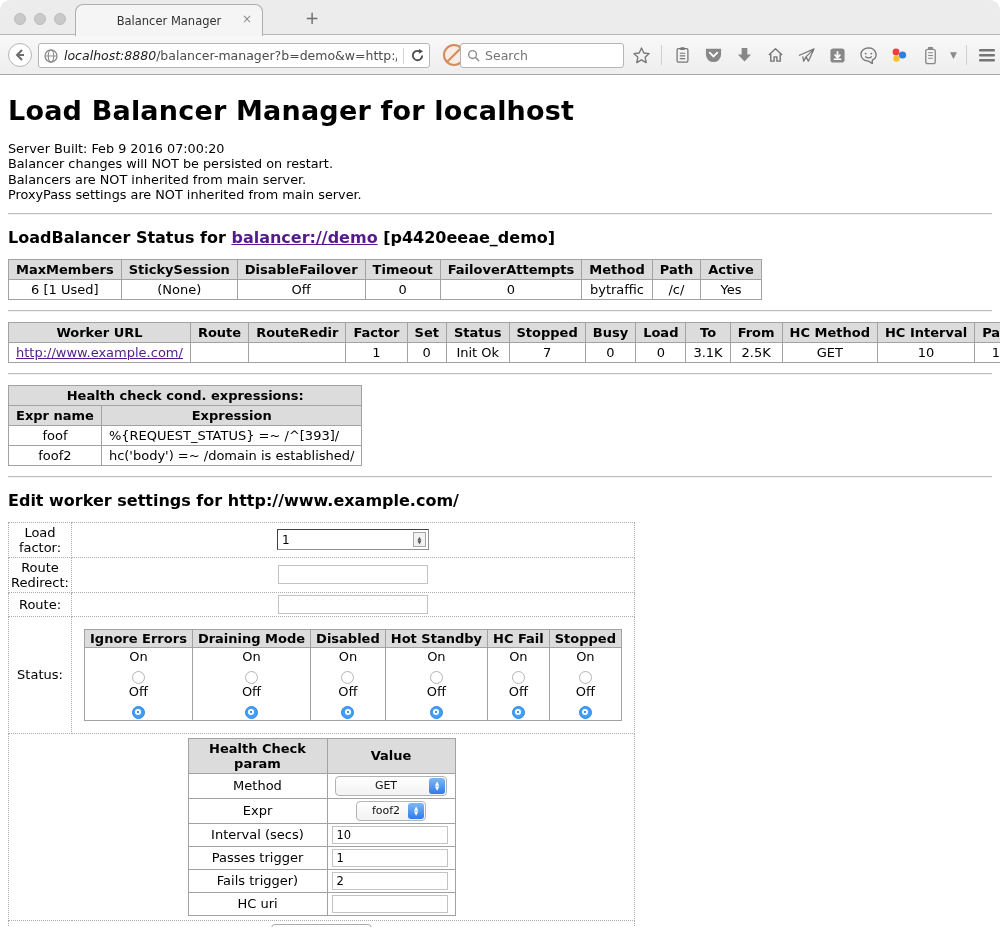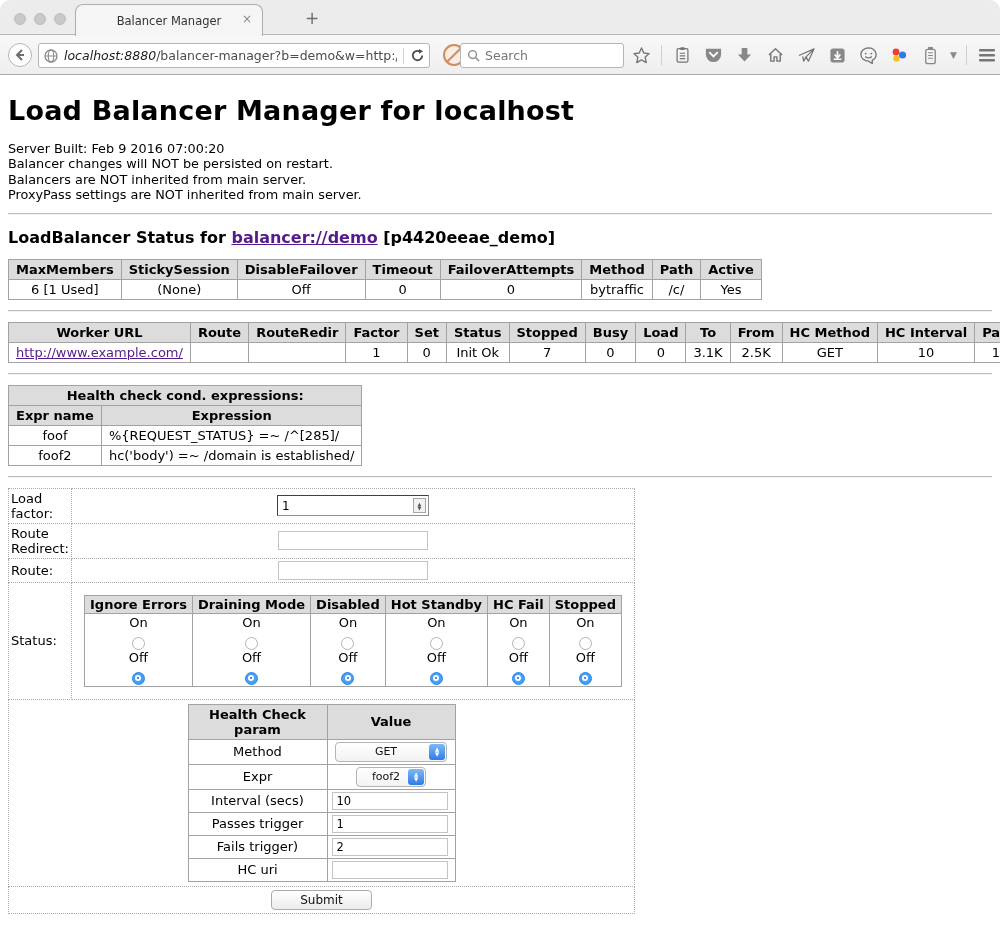--- a/index.html
+++ b/index.html
@@ -49,21 +49,21 @@
   a.worker-link { color:#551a8b; font-size:13px; }
 
   table.t { border-collapse:collapse; font-size:13px; margin:4px 0 8px 0; }
   table.t th, table.t td { border:1px solid #a2a2a2; padding:2px 7px; text-align:center; white-space:nowrap; }
   table.t th { background:#dcdcdc; font-weight:bold; }
   table.t td.left { text-align:left; }
 
   
   table.form-t { border-collapse:collapse; width:566px; font-size:13px; margin-top:8px; }
   table.form-t > tbody > tr > td { border:1px dotted #ababab; padding:2px; }
-  td.flabel { width:98px; }
+  td.flabel { width:98px; text-align:center; }
   td.fval { text-align:center; }
 
   .txt { width:150px; height:19px; border:1px solid #c3c3c3; font:12px "DejaVu Sans",sans-serif; padding:1px 4px; background:#fff; }
   .numwrap { display:inline-flex; width:152px; height:21px; border:1px solid #8f8f8f;
              border-top-color:#3f3f3f; border-left-color:#3f3f3f; background:#fff; align-items:center; }
   .numwrap input { flex:1; border:none; outline:none; font:12px "DejaVu Sans",sans-serif; padding:1px 4px; min-width:0; }
   .spinbox { width:13px; height:15px; border:1px solid #a5a5a5; margin-right:2px; background:#f2f2f2;
              display:flex; flex-direction:column; align-items:center; justify-content:center; line-height:4px; }
   .spinbox span { font-size:5px; color:#555; }
 
@@ -308,31 +308,32 @@
       <tbody>
           <tr>
             <th colspan="2">Health check cond. expressions:</th>
           </tr>
       <tr>
         <th style="width:90px;">Expr name</th>
         <th style="width:220px;">Expression</th>
       </tr>
       <tr>
         <td>foof</td>
-        <td class="left">%{REQUEST_STATUS} =~ /^[285]/</td>
+        <td class="left">%{REQUEST_STATUS} =~ /^[393]/</td>
       </tr>
       <tr>
         <td>foof2</td>
         <td class="left">hc('body') =~ /domain is established/</td>
       </tr>
     </tbody>
       </table>
 
     <hr>
 
+    <h3>Edit worker settings for http://www.example.com/</h3>
 
     <table class="form-t">
       <tbody>
           <tr>
         <td class="flabel">Load factor:</td>
         <td class="fval">
           <span class="numwrap">
             <input value="1" style="">
             <span class="spinbox">
                   <span>▲</span>

